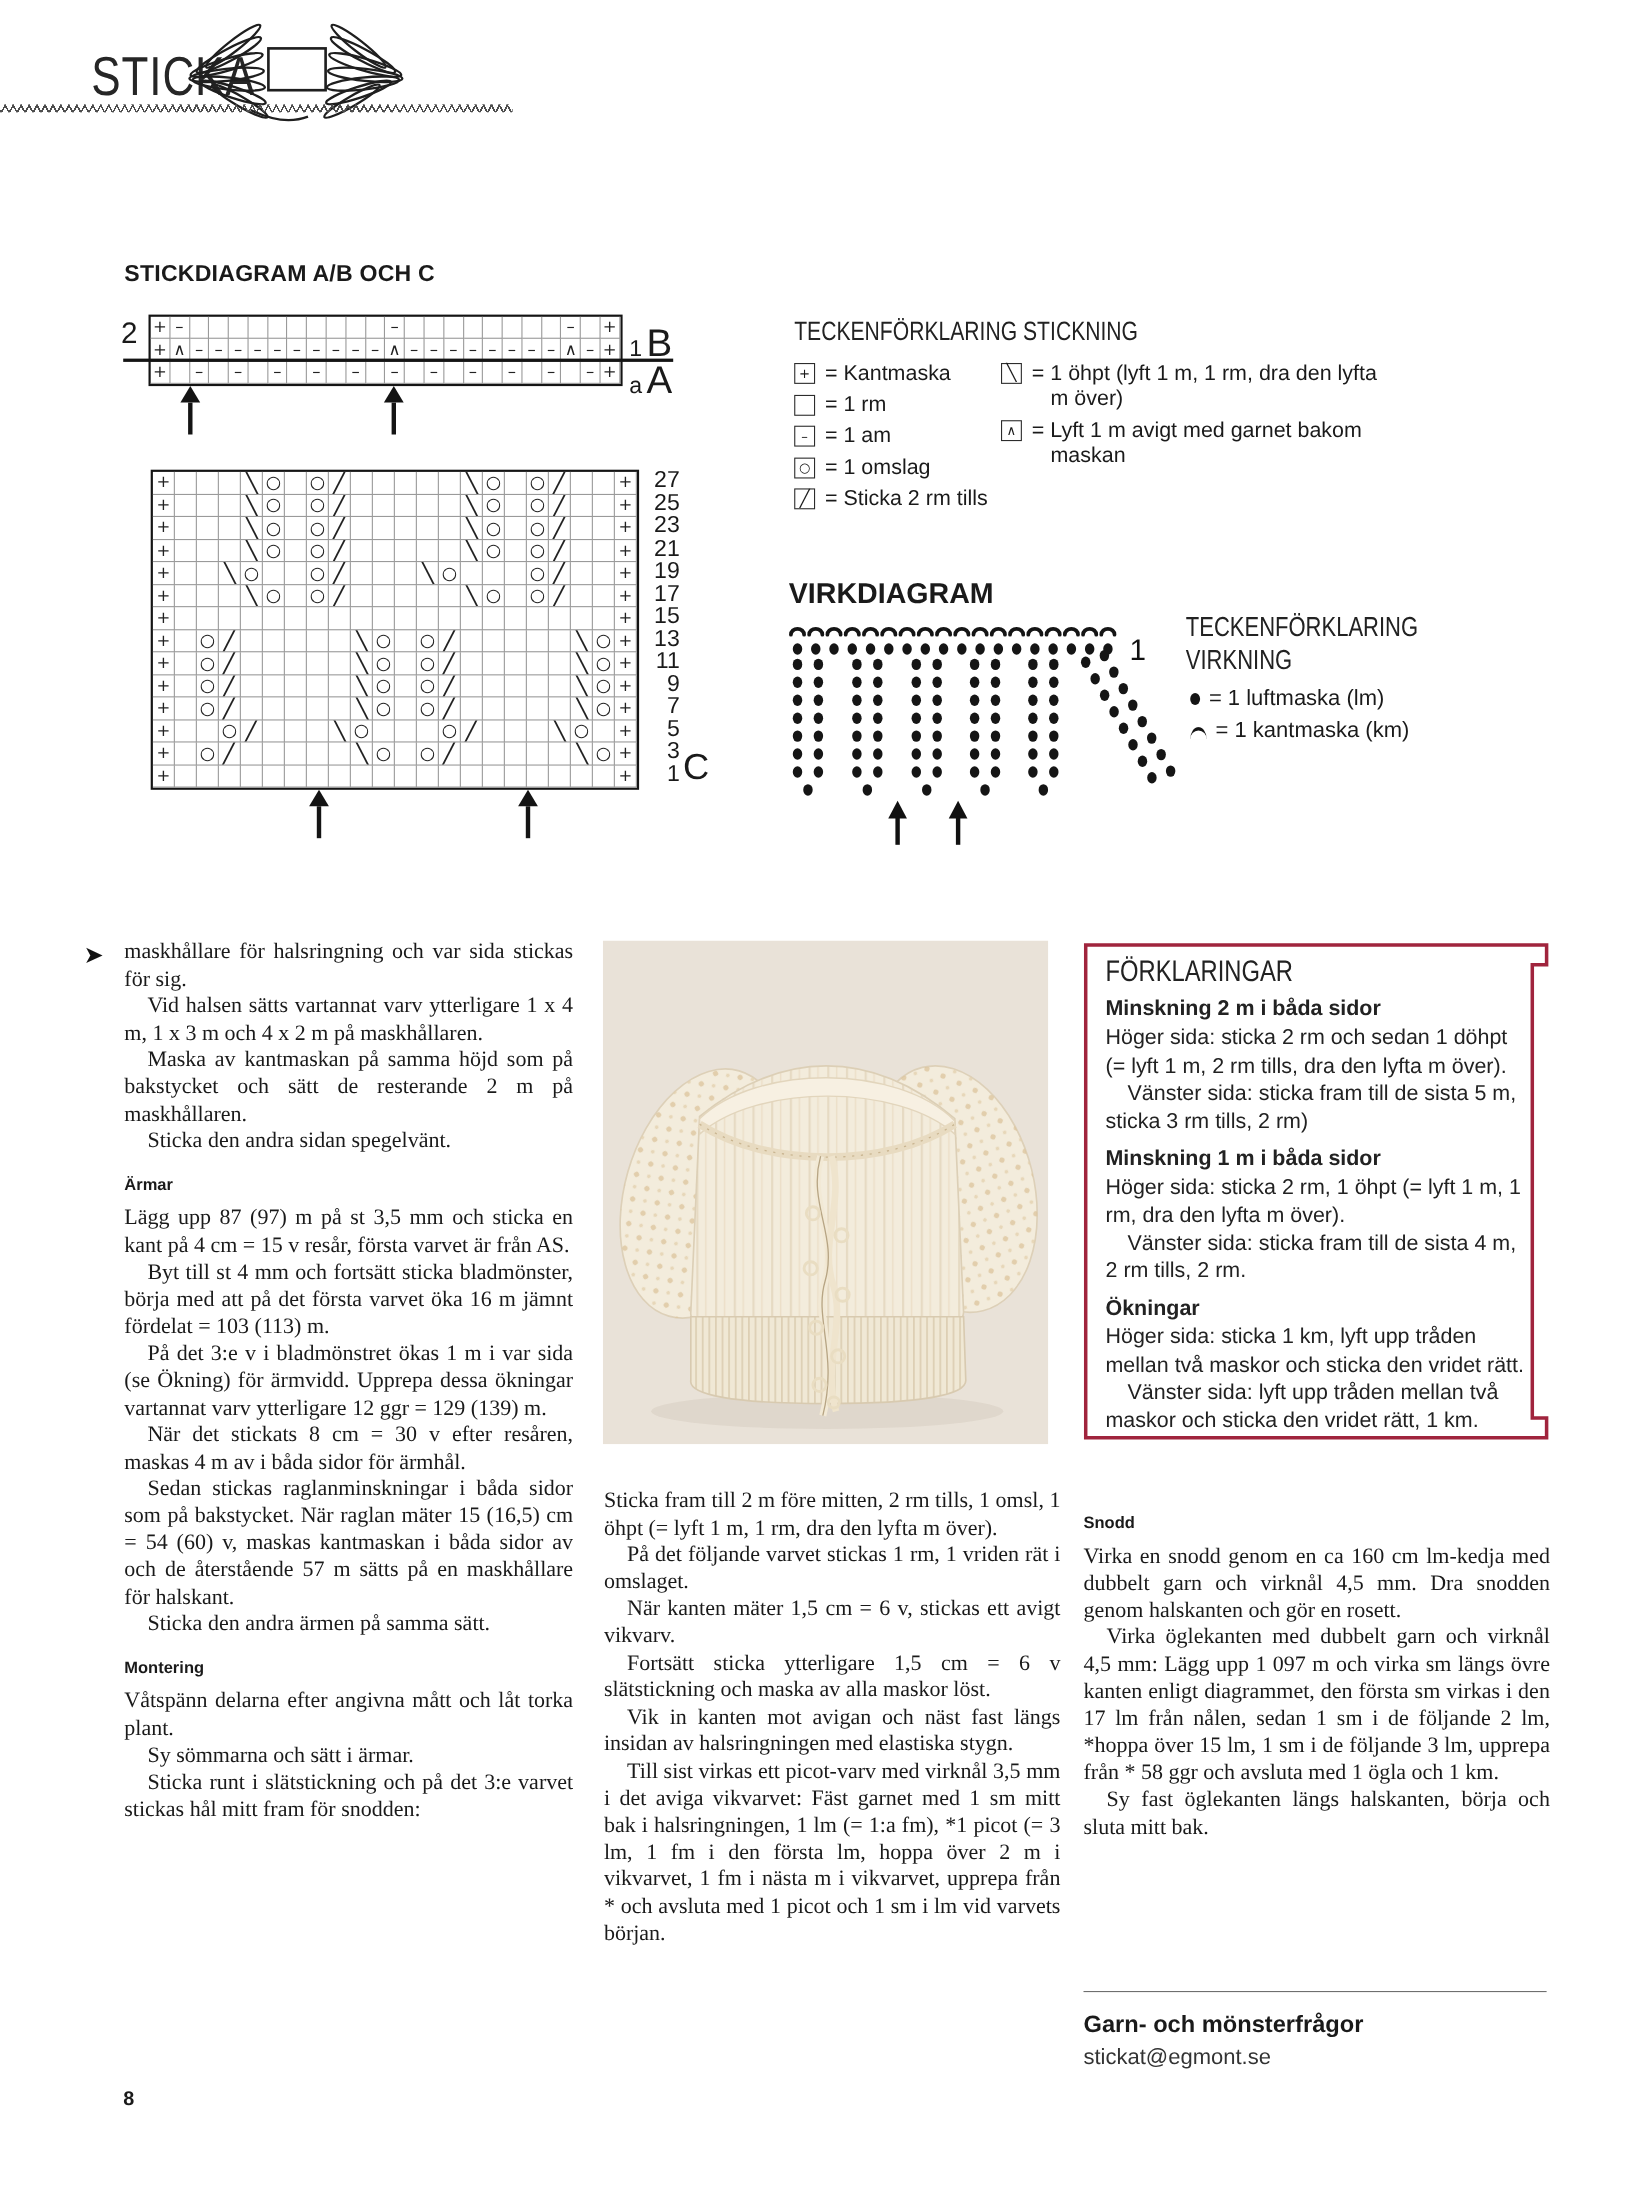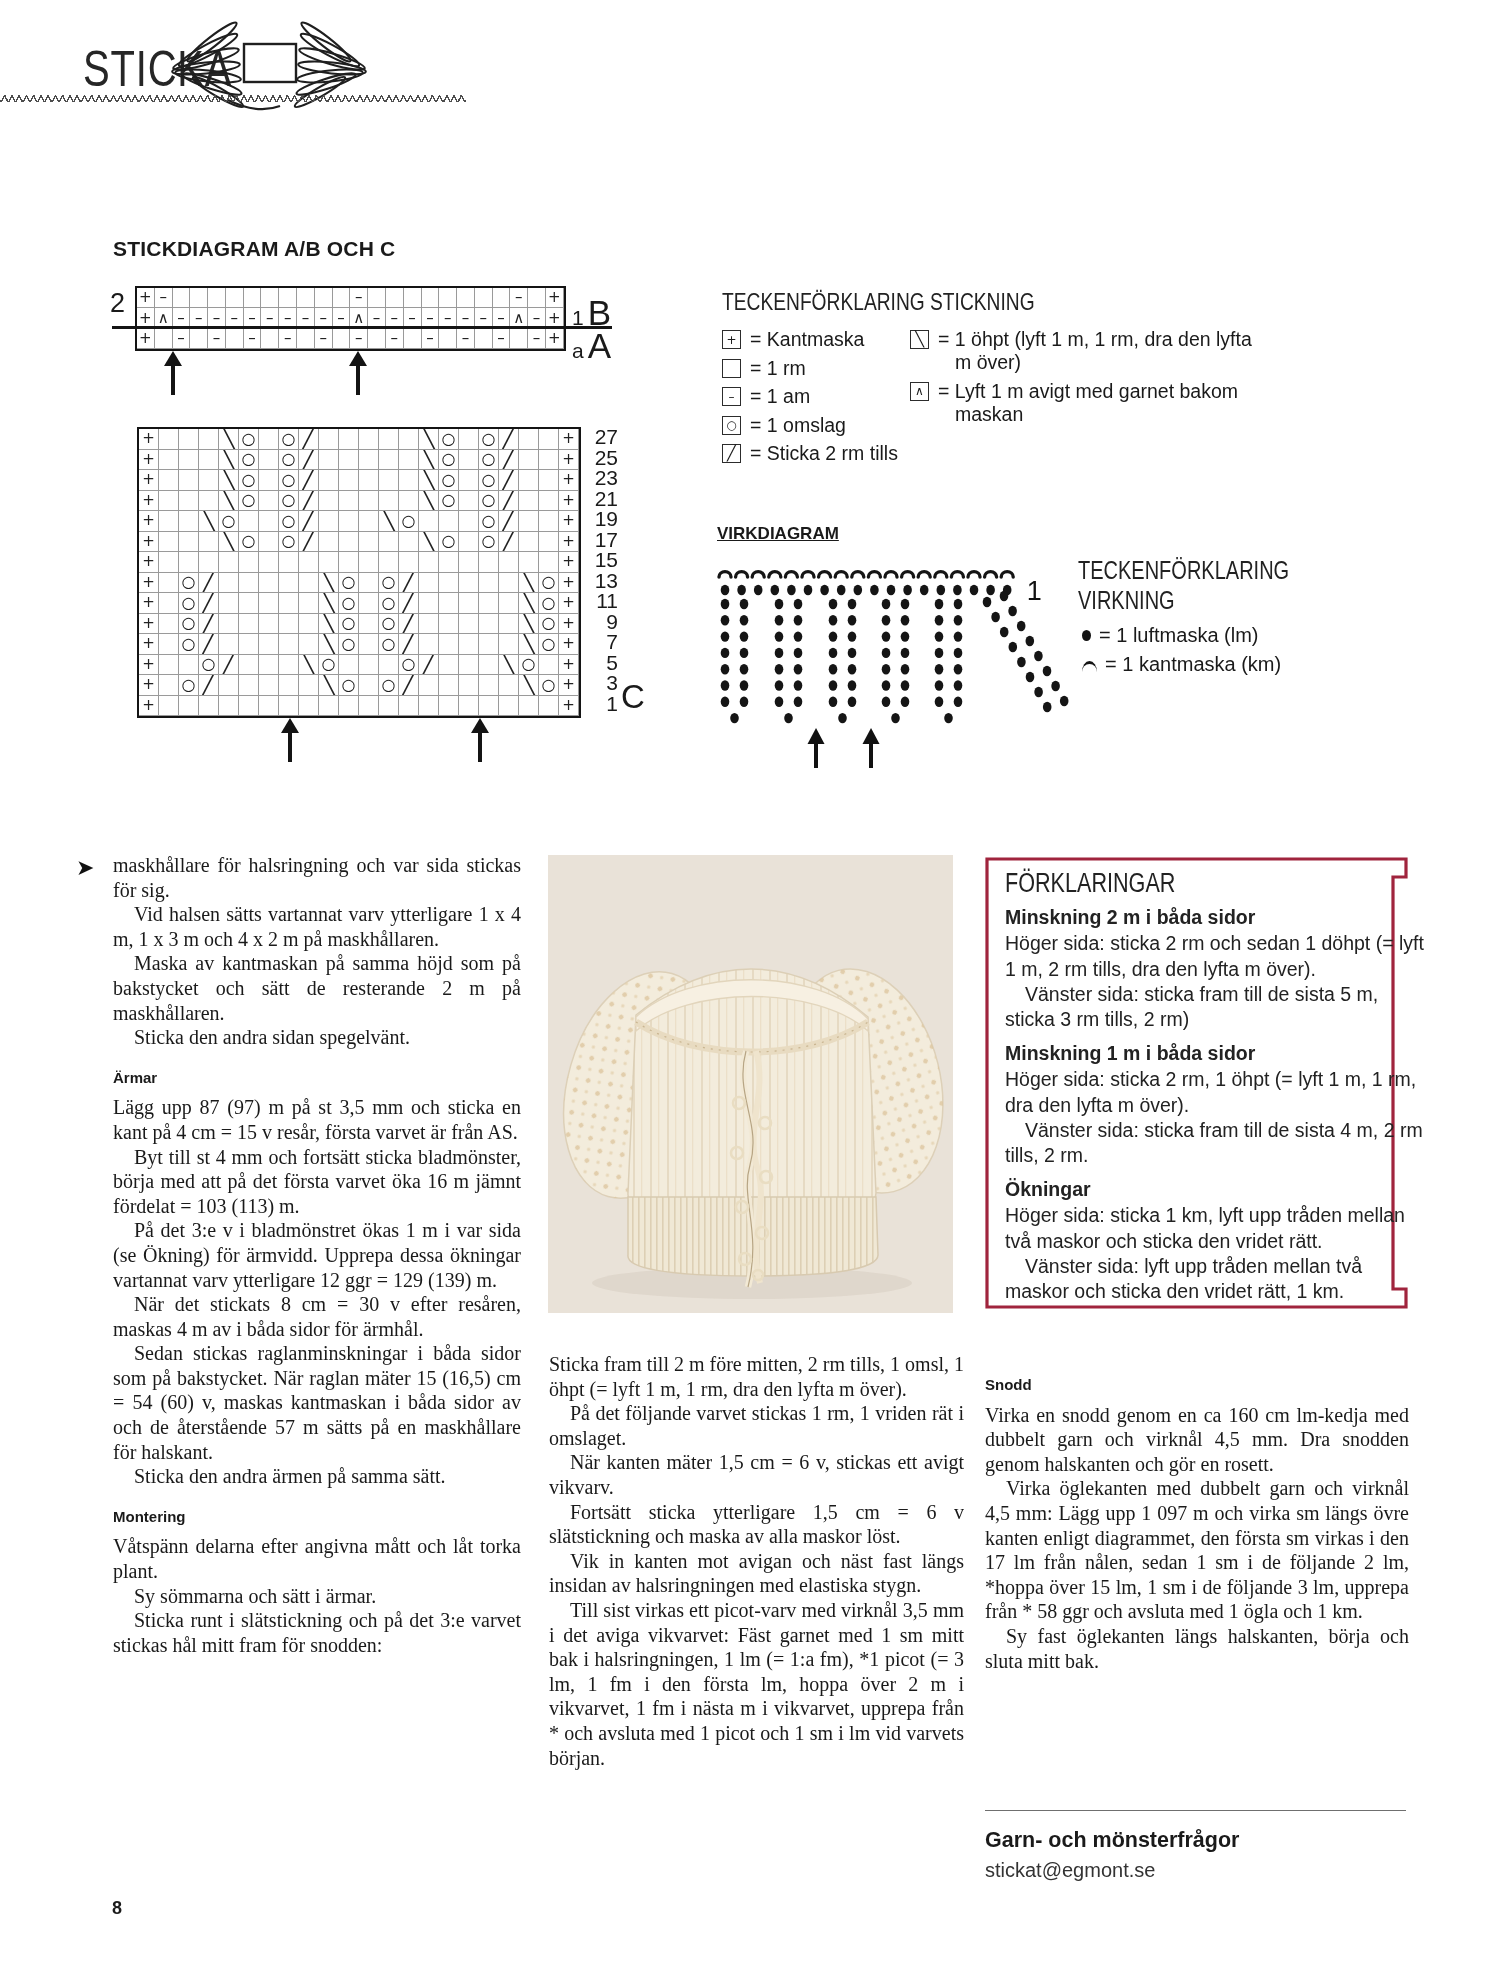--- a/index.html
+++ b/index.html
@@ -33,34 +33,34 @@
   .c-letter{font-size:33px;}
   .num2{font-size:27px;}
 
   
   .leg-title{font-size:24px;color:#222;}
   .legrow{display:flex;gap:9px;margin-bottom:5.5px;font-size:19.5px;line-height:23px;align-items:flex-start;}
   .symbox{width:17px;height:17px;border:1.8px solid #2c2c2c;flex:none;display:flex;align-items:center;justify-content:center;
           font-family:"DejaVu Sans",sans-serif;font-size:12px;line-height:1;margin-top:2px;}
   .symbox.dg{font-size:15px;}
   .legrow .lbl{padding-left:17px;text-indent:-17px;}
-  .virk-title{font-weight:bold;font-size:17px;text-decoration:underline;}
+  .virk-title{font-weight:bold;font-size:26px;}
   .vleg-item{display:flex;align-items:center;gap:8px;font-size:20px;margin-bottom:6px;}
   .vdot{width:9px;height:11px;border-radius:50%;background:#141414;flex:none;}
   .varc{width:15px;height:8px;border-top:3.6px solid #141414;border-radius:50% 50% 0 0/100% 100% 0 0;flex:none;margin-top:4px;}
 
   
   .body{font-family:"Liberation Serif",serif;font-size:20px;line-height:24.6px;text-align:justify;}
   .body p{margin:0;}
   .body p.ind{text-indent:21px;}
   .body h3{font-family:"Liberation Sans",sans-serif;font-size:15px;margin:16px 0 5px;text-align:left;}
   .marker{font-size:22px;color:#111;}
 
   
-  .fbox{width:424px;height:412px;padding-left:41px;}
+  .fbox{width:424px;height:412px;}
   .fbox-inner{position:absolute;left:20px;top:12px;right:22px;font-size:19.5px;line-height:25.2px;color:#222;}
   .fbox-title{font-size:27px;margin:2px 0 4px;}
   .fbox-inner h3{font-size:19.5px;font-weight:bold;margin:9px 0 1px;}
   .fbox-inner p{margin:0;}
   .fbox-inner p.ind{text-indent:20px;}
 
   .contact-rule{height:1.4px;background:#6f6f6f;}
   .contact h3{font-size:21.5px;margin:0 0 6px;}
   .contact .mail{font-size:20px;color:#333;}
   .pagenum{font-weight:bold;font-size:18px;}

